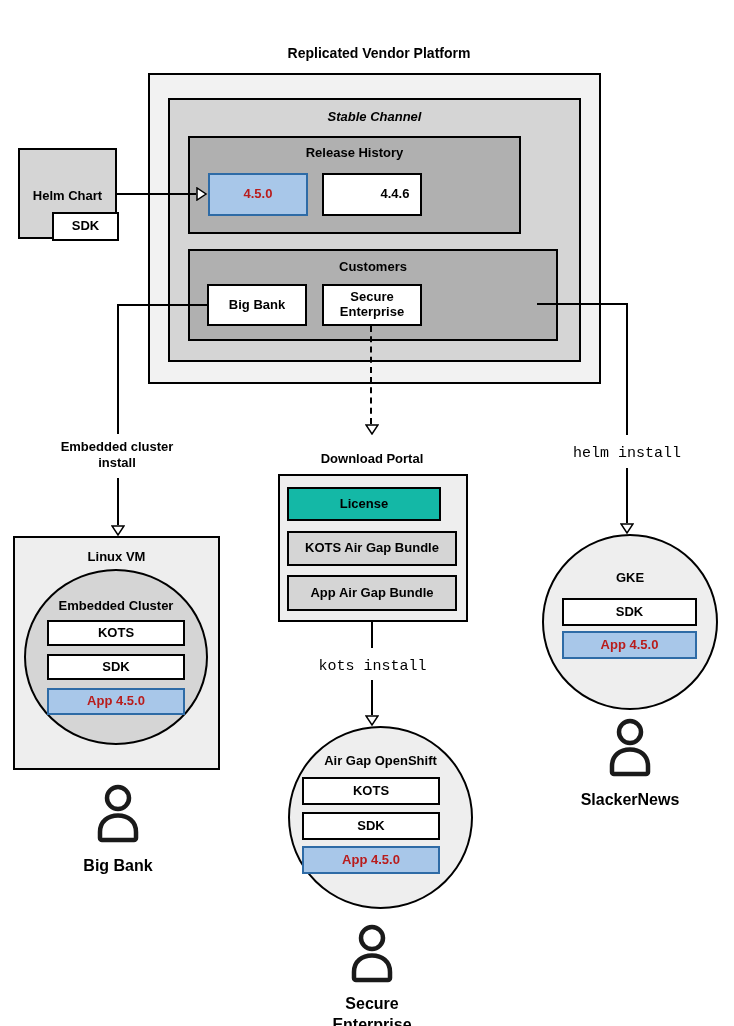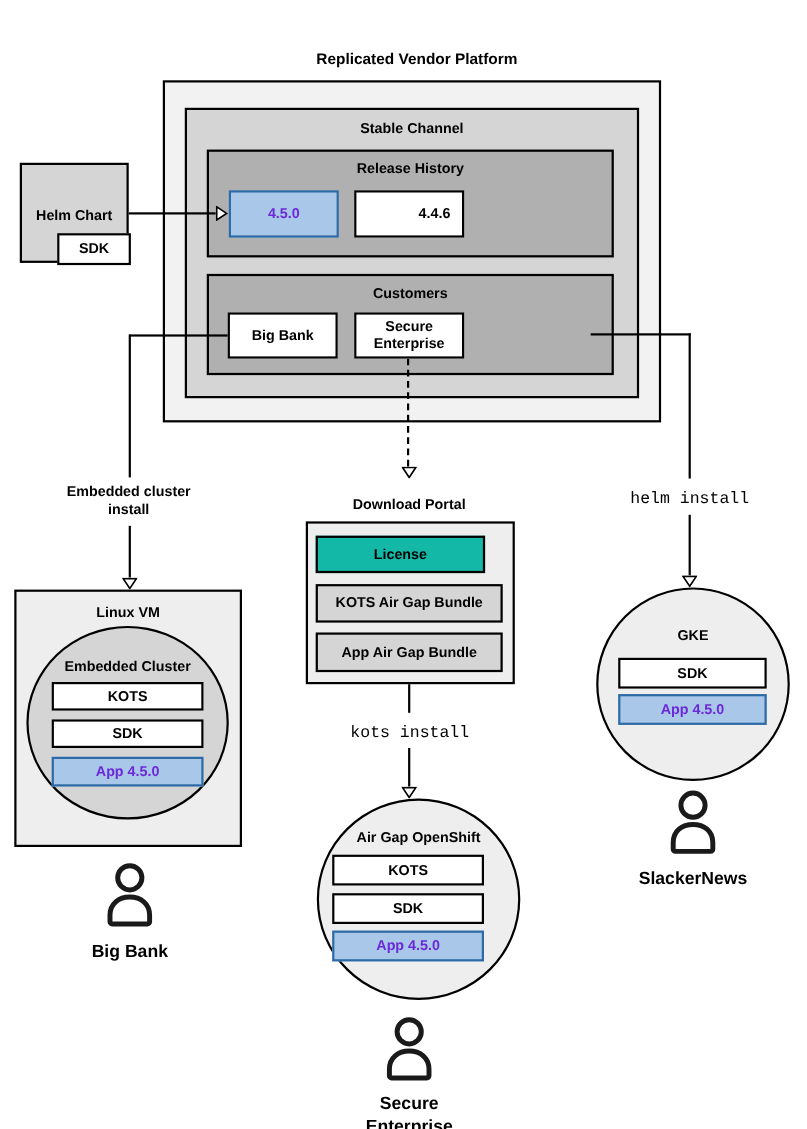--- a/index.html
+++ b/index.html
@@ -5,21 +5,21 @@
   html,body{margin:0;padding:0;background:#fff;}
   #canvas{position:relative;width:734px;height:1026px;background:#fff;
     font-family:"Liberation Sans",sans-serif;color:#000;overflow:hidden;margin-top:28px;}
   .box{position:absolute;box-sizing:border-box;border:2px solid #000;}
   .fill-light{background:#f2f2f2;}
   .fill-mid{background:#d5d5d5;}
   .fill-dark{background:#b0b0b0;}
   .fill-pale{background:#eeeeee;}
   .node{display:flex;align-items:center;justify-content:center;text-align:center;
     font-weight:bold;font-size:13px;line-height:1.15;background:#fff;}
-  .blue-node{background:#a8c7e9;border-color:#2e6ba6;color:#6d28d9;}
+  .blue-node{background:#a8c7e9;border-color:#2e6ba6;color:#b91c1c;}
   .ctitle{position:absolute;left:0;right:0;text-align:center;font-weight:bold;font-size:13px;}
   .circle{position:absolute;box-sizing:border-box;border:2px solid #000;border-radius:50%;}
   .line{position:absolute;background:#000;}
   .dashline{position:absolute;width:0;border-left:2px dashed #000;}
   .mono-label{position:absolute;text-align:center;font-family:"Liberation Mono",monospace;
     font-weight:normal;font-size:15px;}
   .edge-label{position:absolute;text-align:center;font-weight:bold;font-size:13px;line-height:1.25;}
   .user-label{position:absolute;text-align:center;font-weight:bold;font-size:16px;line-height:1.3;}
   .title{position:absolute;text-align:center;font-weight:bold;font-size:14px;}
   .ah{position:absolute;}
@@ -27,24 +27,24 @@
 </head>
 <body>
 
 <div id="canvas">
 
   <div class="title" style="left:264px;top:17px;width:230px;">Replicated Vendor Platform</div>
 
   <div class="box fill-light" style="left:148px;top:45px;width:453px;height:311px;"></div>
 
   <div class="box fill-mid" style="left:168px;top:70px;width:413px;height:264px;">
-    <div class="ctitle" style="top:9px;">Stable Channel</div>
+    <div class="ctitle" style="top:9px;font-style:italic;">Stable Channel</div>
   </div>
 
-  <div class="box fill-dark" style="left:188px;top:108px;width:370px;height:98px;">
+  <div class="box fill-dark" style="left:188px;top:108px;width:333px;height:98px;">
     <div class="ctitle" style="top:7px;">Release History</div>
   </div>
 
   <div class="box node blue-node" style="left:208px;top:145px;width:100px;height:43px;">4.5.0</div>
   <div class="box node" style="left:322px;top:145px;width:100px;height:43px;padding-left:46px;">4.4.6</div>
 
   <div class="box fill-dark" style="left:188px;top:221px;width:370px;height:92px;">
     <div class="ctitle" style="top:8px;">Customers</div>
   </div>
 

